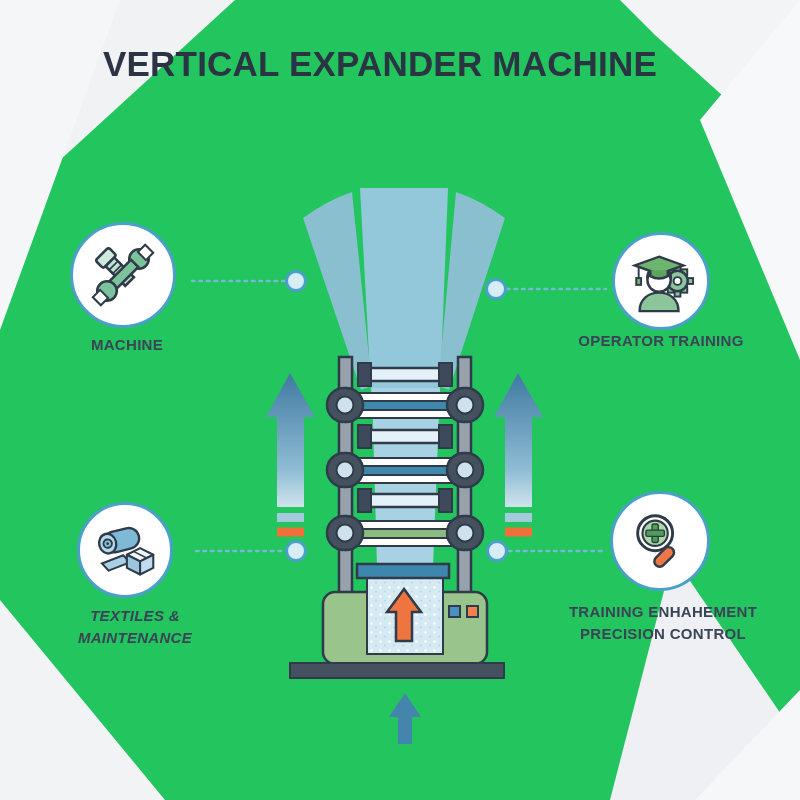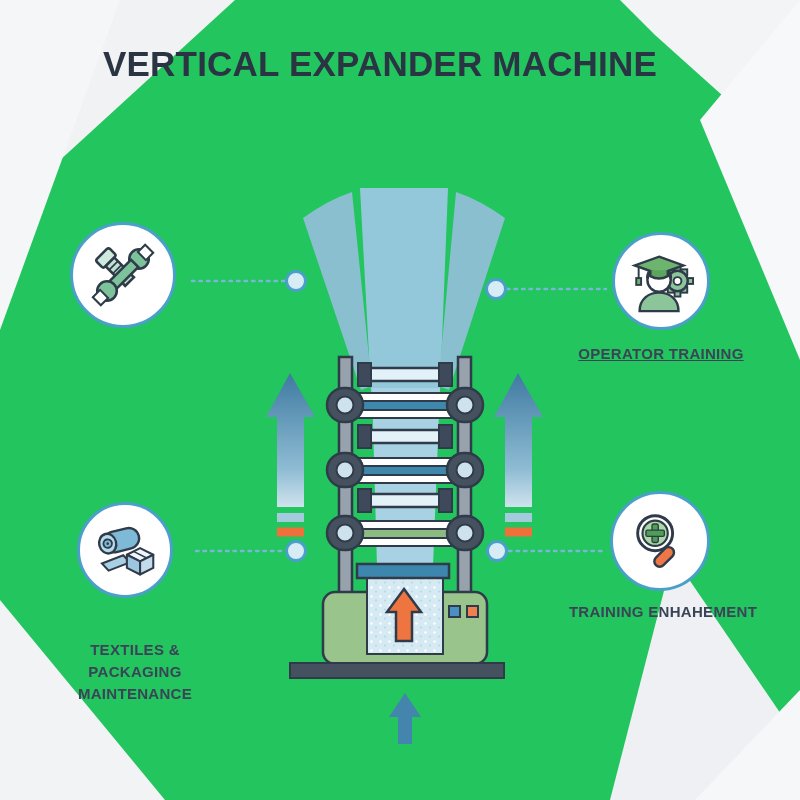--- a/index.html
+++ b/index.html
@@ -175,20 +175,21 @@
       <g transform="rotate(45 35 35)">
         <circle cx="35" cy="13" r="9.5" fill="#7cc39b" stroke="#2f3b49" stroke-width="2.5"></circle>
         <rect x="29.5" y="-1" width="11" height="10" fill="#ffffff" stroke="#2f3b49" stroke-width="2"></rect>
         <rect x="30" y="19" width="10" height="32" fill="#7cc39b" stroke="#2f3b49" stroke-width="2.5"></rect>
         <circle cx="35" cy="57" r="9.5" fill="#7cc39b" stroke="#2f3b49" stroke-width="2.5"></circle>
         <rect x="29.5" y="61" width="11" height="10" fill="#ffffff" stroke="#2f3b49" stroke-width="2"></rect>
       </g>
     </svg>
   </div>
   <div class="feature-label" style="left:27px;top:334px;width:200px;">
+    <span>MACHINE</span>
   </div>
 
   <div class="feature-icon" style="left:612px;top:232px;width:98px;height:98px;">
     <svg width="68" height="68" viewBox="0 0 70 70">
       <g>
         <g fill="#8cc59a" stroke="#2f3b49" stroke-width="2">
           <rect x="49" y="19" width="6" height="6"></rect>
             <rect x="49" y="45" width="6" height="6"></rect>
           <rect x="36" y="32" width="6" height="6"></rect>
             <rect x="62" y="32" width="6" height="6"></rect>
@@ -206,57 +207,57 @@
         <path d="M21,32 a12,12 0 0 1 24,0" fill="none" stroke="#2f3b49" stroke-width="3"></path>
       </g>
       <g>
         <polygon points="33,10 58,19 33,28 8,19" fill="#6db56e" stroke="#2f3b49" stroke-width="2.5"></polygon>
         <path d="M24,24 v6 q9,5 18,0 v-6" fill="#5da55e" stroke="#2f3b49" stroke-width="2.5"></path>
         <line x1="12" y1="21" x2="12" y2="32" stroke="#2f3b49" stroke-width="2"></line>
         <rect x="9.5" y="32" width="5" height="7" fill="#6db56e" stroke="#2f3b49" stroke-width="2"></rect>
       </g>
     </svg>
   </div>
-  <div class="feature-label" style="left:561px;top:343px;width:200px;text-decoration:underline;">
+  <div class="feature-label" style="left:561px;top:330px;width:200px;">
     <span>OPERATOR TRAINING</span>
   </div>
 
   <div class="feature-icon" style="left:77px;top:502px;width:96px;height:96px;">
     <svg width="66" height="66" viewBox="0 0 70 70">
       <g transform="rotate(-14 30 28)">
         <polygon points="6,44 30,41 35,50 11,53" fill="#a9cfe4" stroke="#2f3b49" stroke-width="2.2"></polygon>
         <rect x="13" y="14" width="38" height="22" rx="11" fill="#7fb9d8" stroke="#2f3b49" stroke-width="2.5"></rect>
         <ellipse cx="17" cy="25" rx="9" ry="10.5" fill="#b5d8ea" stroke="#2f3b49" stroke-width="2.5"></ellipse>
         <circle cx="17" cy="25" r="4.5" fill="#7fb9d8" stroke="#2f3b49" stroke-width="2"></circle>
         <circle cx="17" cy="25" r="1.4" fill="#2f3b49"></circle>
       </g>
       <g stroke="#2f3b49" stroke-width="2.2" stroke-linejoin="round">
         <polygon points="37,40 51,33 65,40 51,47" fill="#eef6fb"></polygon>
         <polygon points="37,40 51,47 51,61 37,54" fill="#9cc6e0"></polygon>
         <polygon points="51,47 65,40 65,54 51,61" fill="#c2dcee"></polygon>
         <line x1="44" y1="36.5" x2="58" y2="43.5" stroke-width="1.6"></line>
       </g>
     </svg>
   </div>
-  <div class="feature-label" style="left:35px;top:639px;width:200px;line-height:22px;">
+  <div class="feature-label" style="left:35px;top:605px;width:200px;line-height:22px;font-style:italic;">
     <span>TEXTILES &amp;</span>
-    <span>PACKAGING</span>
     <span>MAINTENANCE</span>
   </div>
 
   <div class="feature-icon" style="left:610px;top:491px;width:100px;height:100px;">
     <svg width="68" height="68" viewBox="0 0 70 70">
       <g transform="rotate(45 46 44)">
         <rect x="41" y="42" width="11" height="24" rx="5.5" fill="#ee7747" stroke="#2f3b49" stroke-width="2.5"></rect>
       </g>
       <circle cx="30" cy="27" r="18" fill="#ffffff" stroke="#2f3b49" stroke-width="3"></circle>
       <circle cx="30" cy="27" r="13" fill="#abd8a6" stroke="#2f3b49" stroke-width="2.2"></circle>
       <g fill="#4e9e55" stroke="#2f3b49" stroke-width="1.4">
         <rect x="26.8" y="17.5" width="6.4" height="19" rx="1.5"></rect>
         <rect x="20.5" y="23.8" width="19" height="6.4" rx="1.5"></rect>
       </g>
     </svg>
   </div>
   <div class="feature-label" style="left:553px;top:601px;width:220px;line-height:22px;">
     <span>TRAINING ENHAHEMENT</span>
+    <span>PRECISION CONTROL</span>
   </div>
 
 </div>
 
 </body></html>

